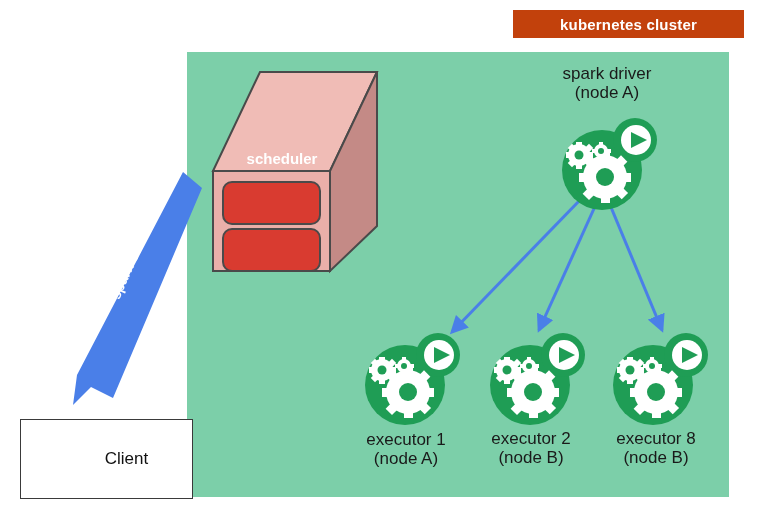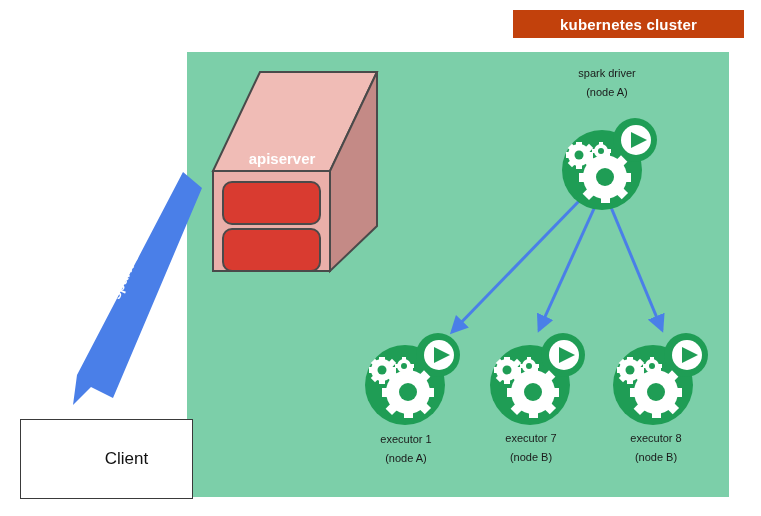--- a/index.html
+++ b/index.html
@@ -25,21 +25,21 @@
   .cube-label{position:absolute;color:#ffffff;font-weight:bold;font-size:15px;
               display:flex;align-items:center;justify-content:center;
               width:120px;height:56px;left:222px;}
   .cube-label.api{top:130px;}
   .cube-label.sched{top:203px;}
 
   
   .node{position:absolute;width:100px;height:100px;}
   .node svg{display:block;width:100px;height:100px;}
 
-  .node-caption{position:absolute;text-align:center;font-size:11px;color:#1a1a1a;
+  .node-caption{position:absolute;text-align:center;font-size:17px;color:#1a1a1a;
                 line-height:19px;width:140px;}
 
   
   .submit-arrow{position:absolute;left:55px;top:160px;width:160px;height:250px;}
   .submit-label{position:absolute;color:#ffffff;font-weight:bold;font-size:14px;
                 left:107px;top:295px;transform:rotate(-66deg);transform-origin:left top;
                 white-space:nowrap;}
 
   
   .client-box{position:absolute;left:20px;top:419px;width:131px;height:78px;
@@ -68,21 +68,21 @@
       <polygon points="125,105 172,6 172,160 125,205" fill="#c48a86" stroke="#4a4a4a" stroke-width="2"></polygon>
 
       <rect x="8" y="105" width="117" height="100" fill="#eaafa9" stroke="#4a4a4a" stroke-width="2"></rect>
 
       <rect x="18" y="116" width="97" height="42" rx="9" ry="9" fill="#d93b30" stroke="#4a4a4a" stroke-width="2"></rect>
 
       <rect x="18" y="163" width="97" height="42" rx="9" ry="9" fill="#d93b30" stroke="#4a4a4a" stroke-width="2"></rect>
     </svg>
   </div>
 
-  <div class="cube-label api">apiserver</div>
+  <div class="cube-label api">scheduler</div>
 
   <svg class="connectors" viewBox="0 0 761 516">
     <defs>
       <marker id="ah" markerWidth="6" markerHeight="6" refX="5" refY="3" orient="auto" markerUnits="strokeWidth">
         <path d="M0,0 L6,3 L0,6 z" fill="#4a7fe8"></path>
       </marker>
       <marker id="ah2" markerWidth="6" markerHeight="6" refX="5" refY="3" orient="auto" markerUnits="strokeWidth">
         <path d="M0,0 L6,3 L0,6 z" fill="#4a7fe8"></path>
       </marker>
     </defs>
@@ -239,21 +239,21 @@
           <rect x="35" y="34" width="5" height="4"></rect>
           <rect x="49" y="34" width="5" height="4"></rect>
         </g>
         <circle cx="44" cy="36" r="3" fill="#1f9d55"></circle>
         <circle cx="79" cy="25" r="15" fill="#ffffff"></circle>
         <polygon points="74,17 90,25 74,33" fill="#1f9d55"></polygon>
       </g>
     </svg>
   </div>
   <div class="node-caption" style="left:461px;top:429px;">
-    <div>executor 7</div>
+    <div>executor 2</div>
     <div>(node B)</div>
   </div>
 
   <div class="node" style="left:608px;top:330px;">
     <svg viewBox="0 0 100 100">
       <g>
         <circle cx="45" cy="55" r="40" fill="#1f9d55"></circle>
         <circle cx="78" cy="25" r="22" fill="#1f9d55"></circle>
         <g fill="#ffffff">
           <circle cx="48" cy="62" r="22"></circle>

